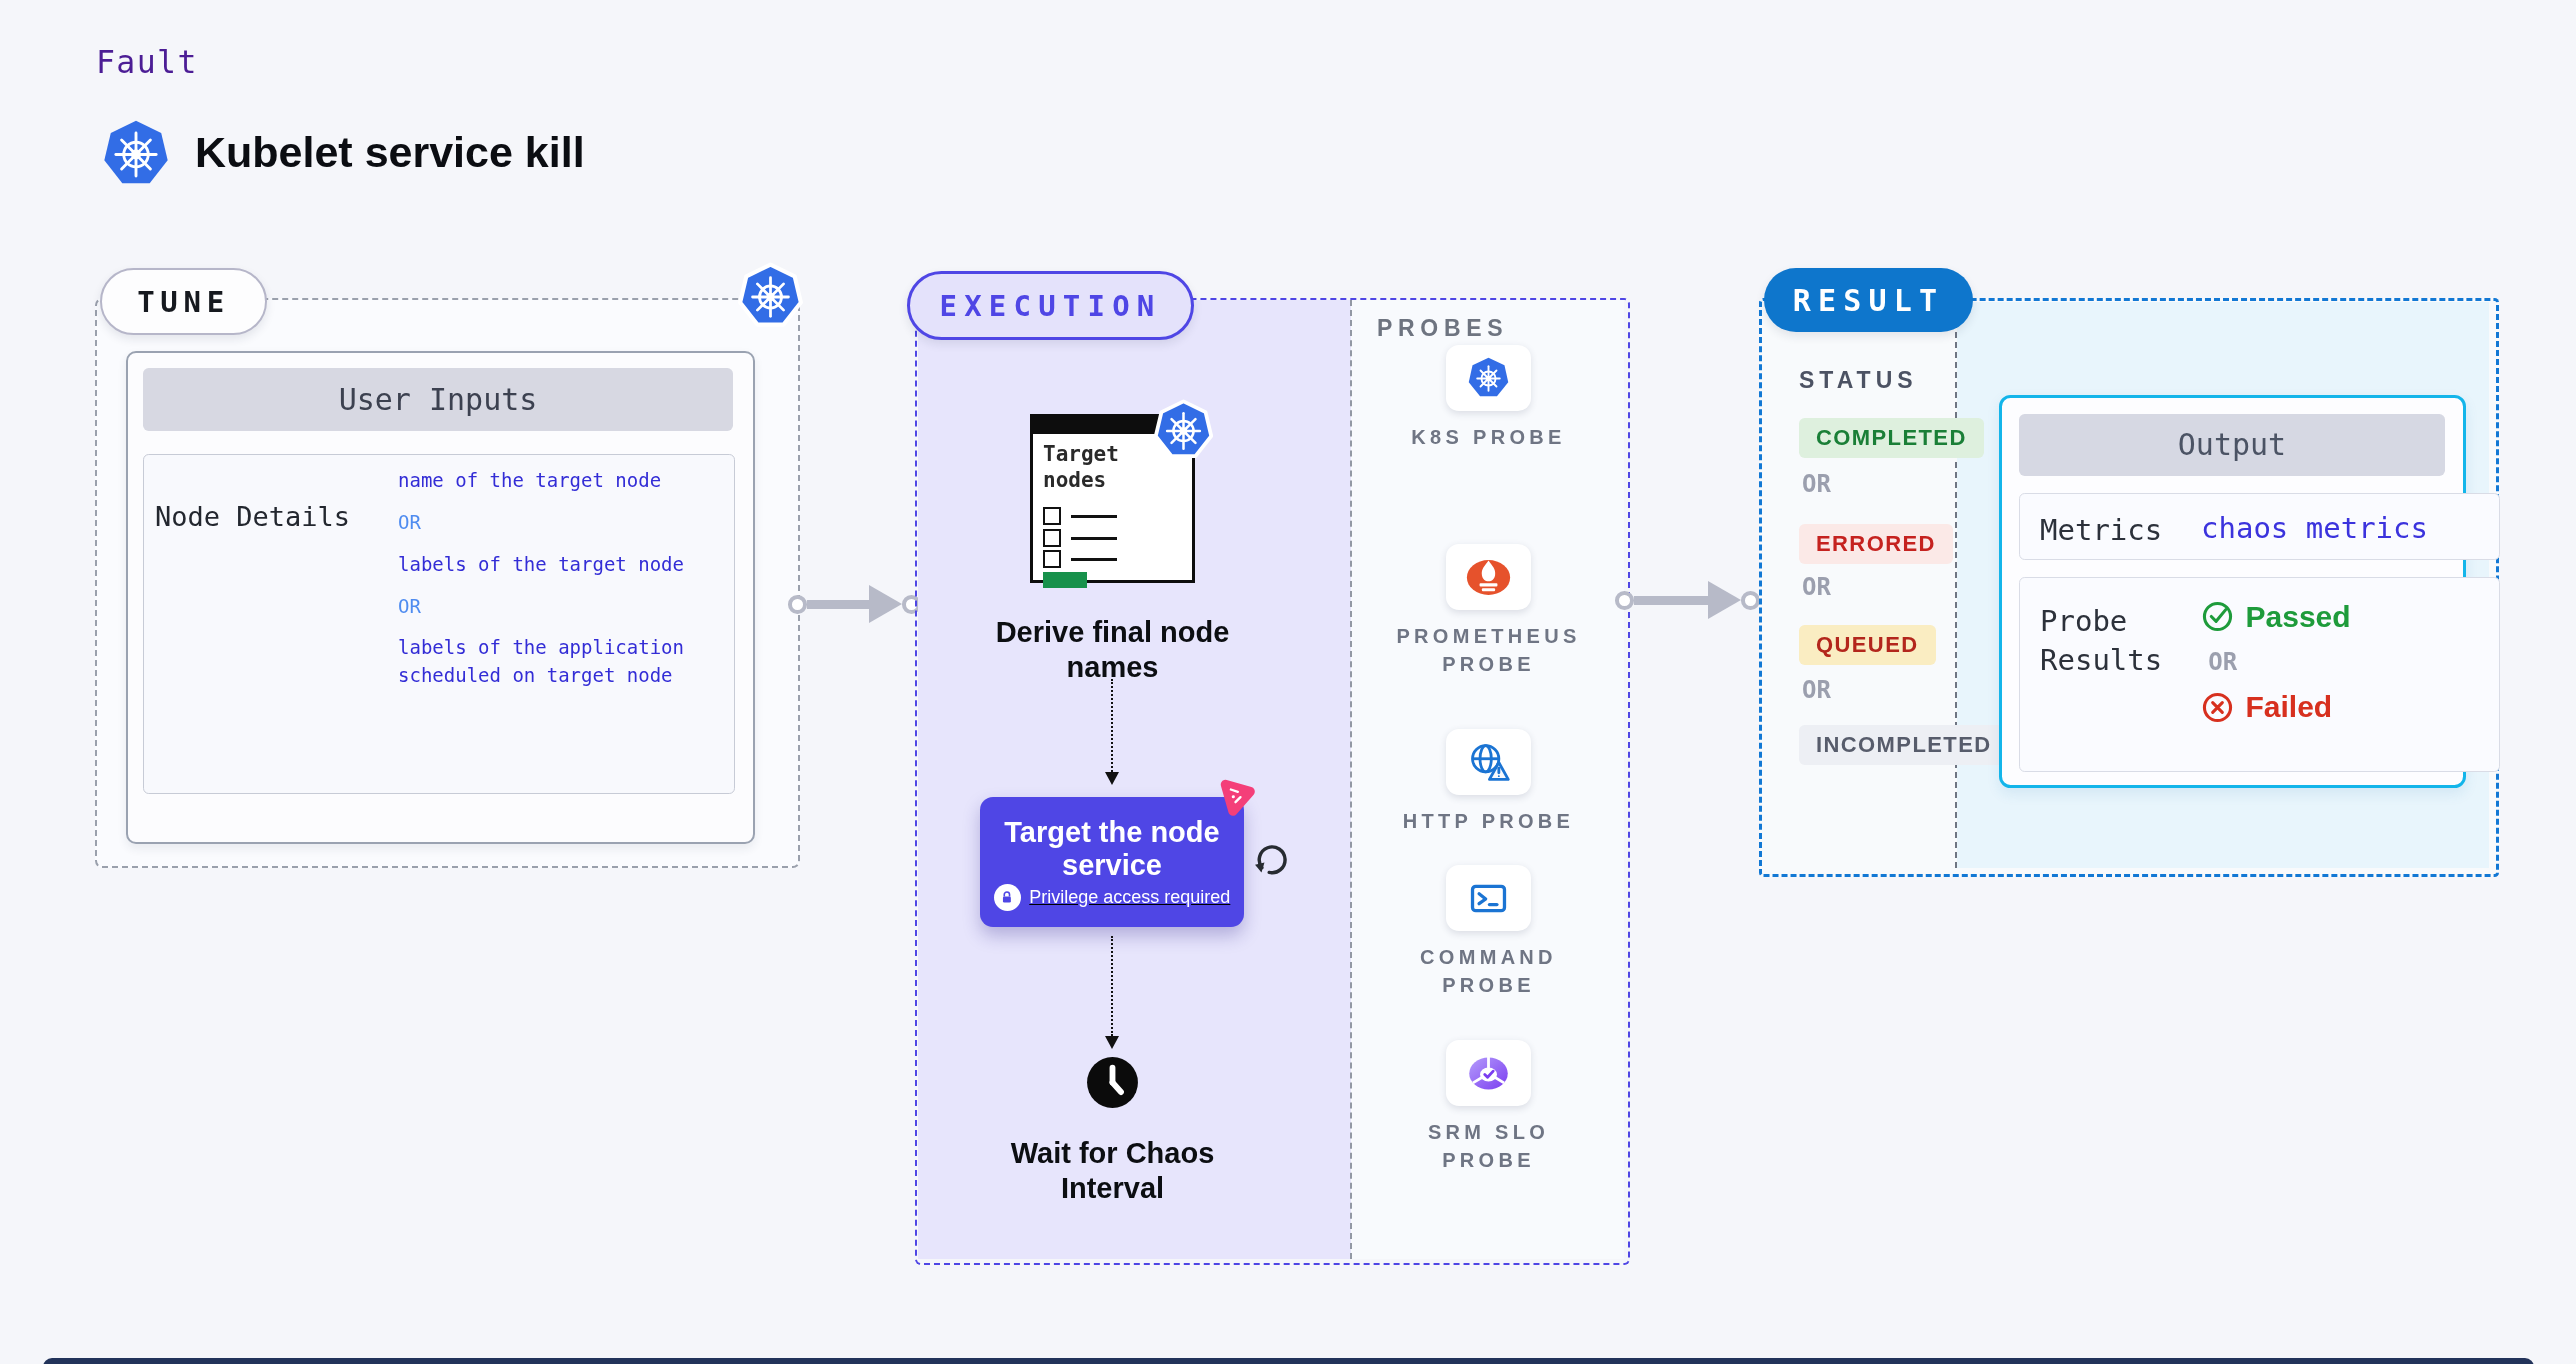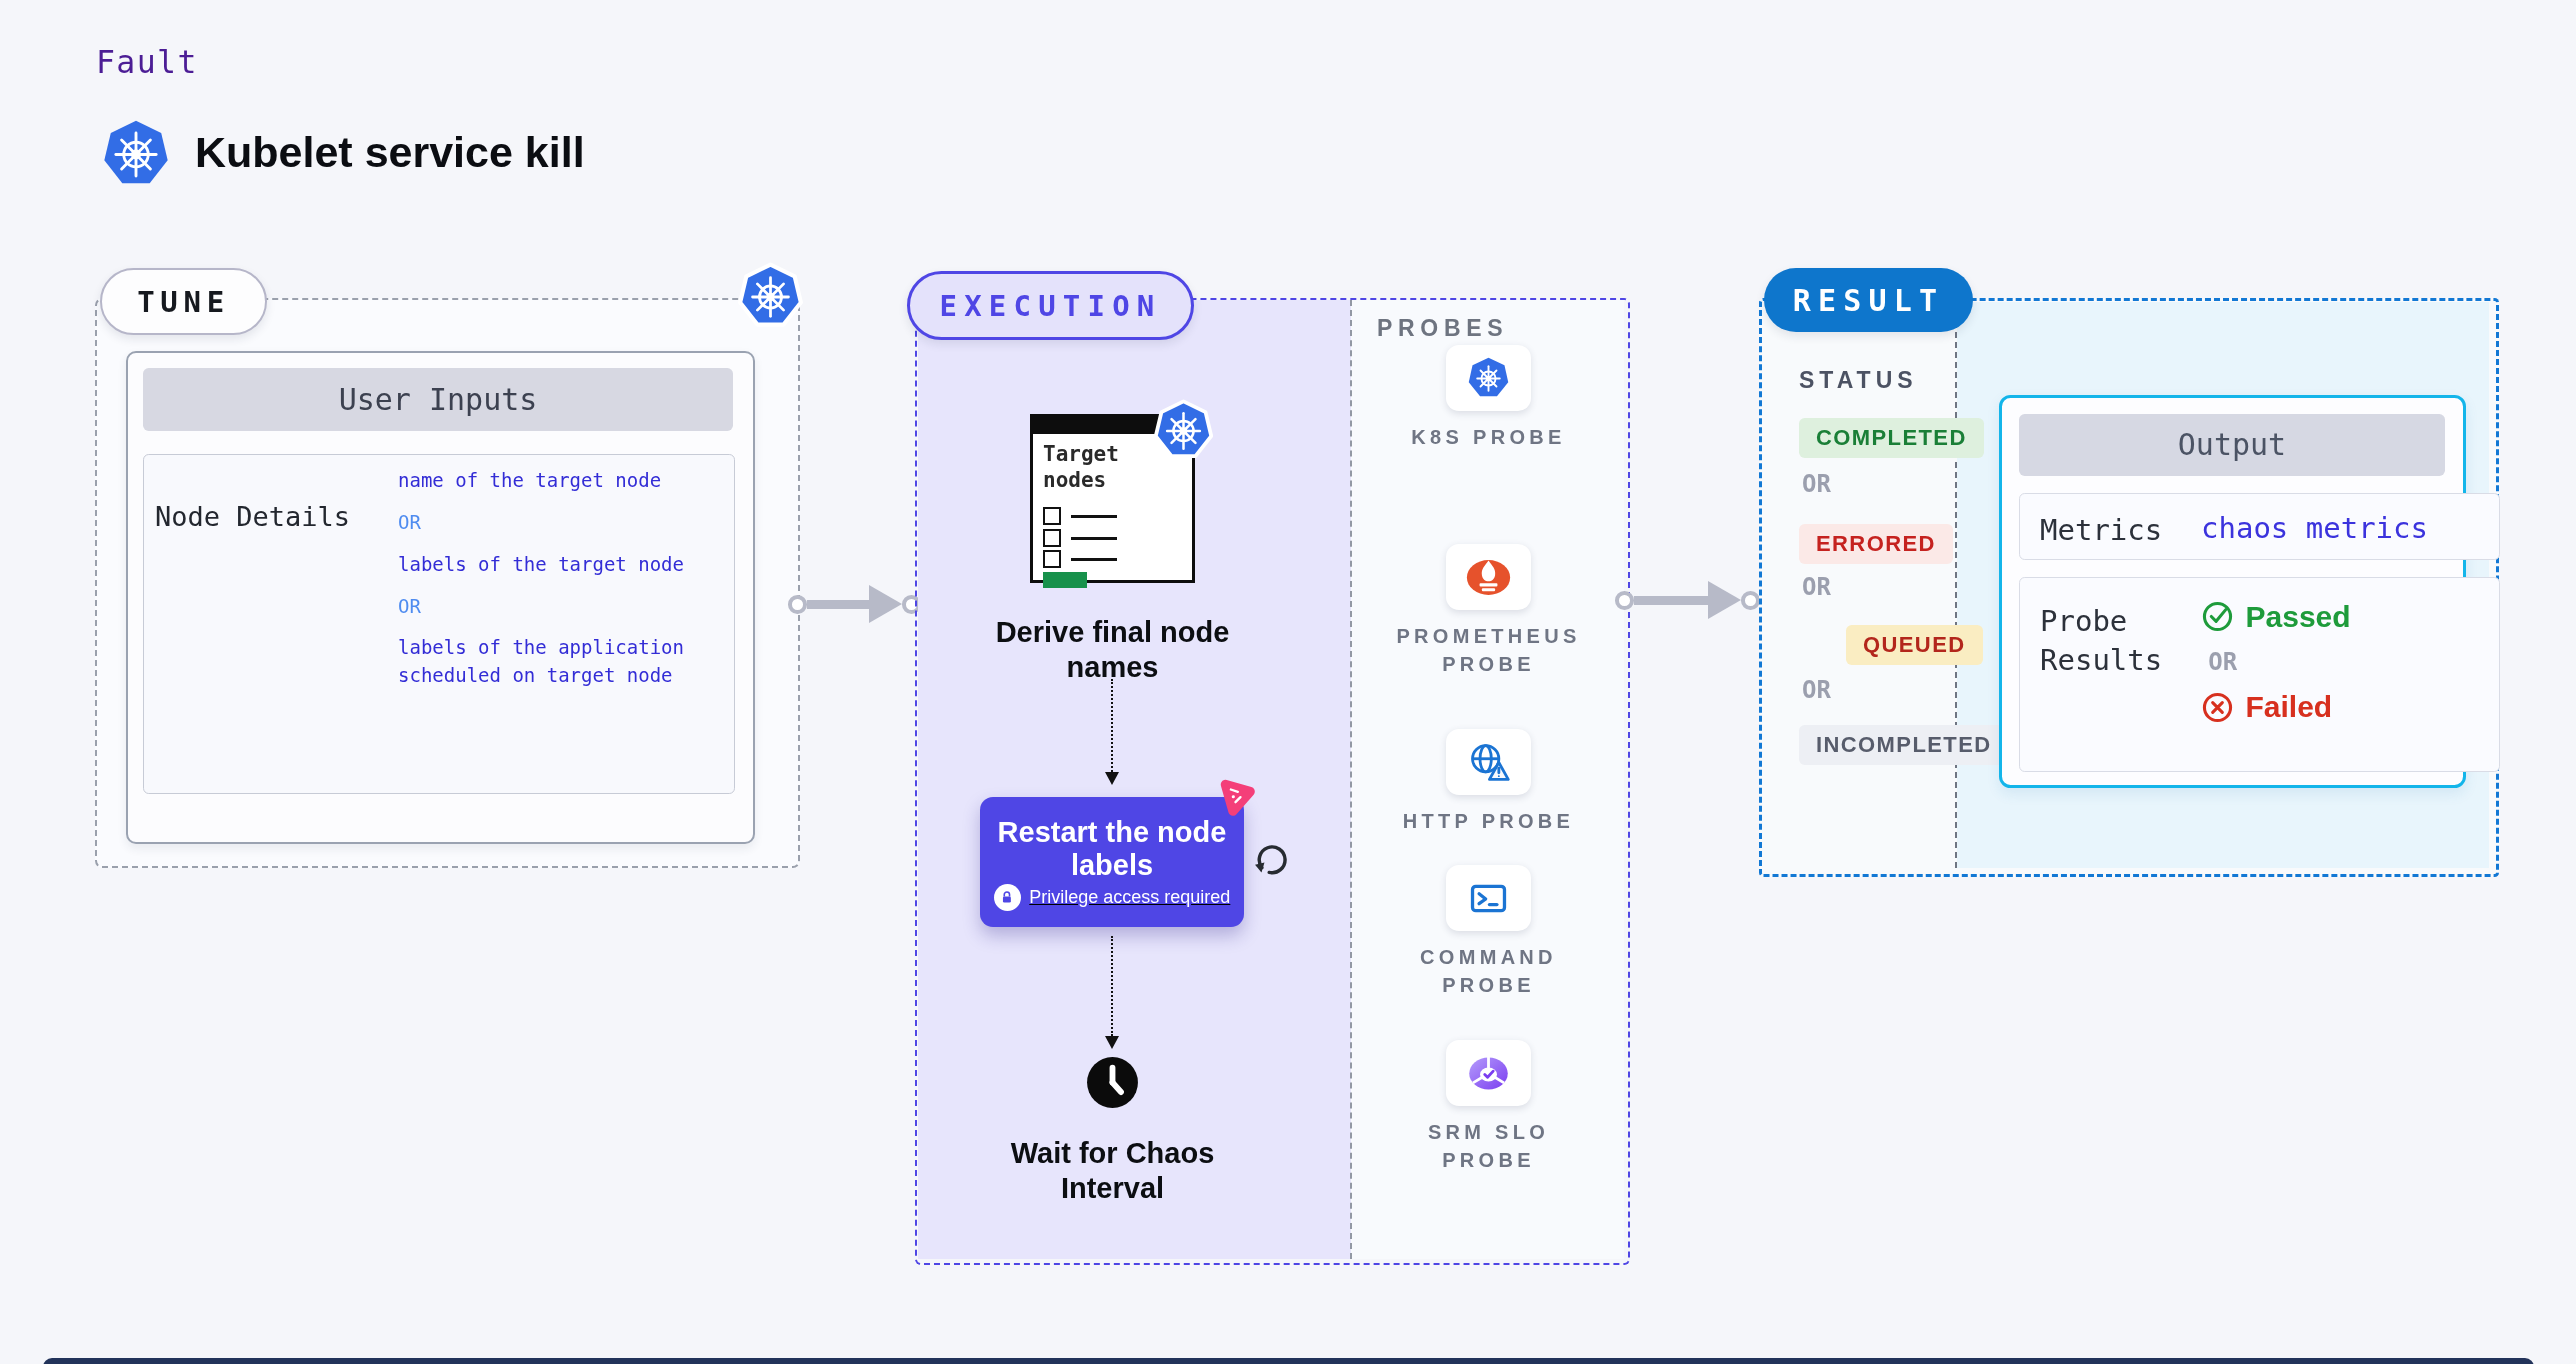--- a/index.html
+++ b/index.html
@@ -86,21 +86,21 @@
   .probe-card{width:85px;height:66px;margin:0 auto;background:#ffffff;border-radius:13px;
               box-shadow:0 2.9px 7.2px rgba(60,64,90,.14);display:flex;align-items:center;justify-content:center;}
   .probe-card svg{width:47px;height:47px;}
   .probe-label{margin-top:11.5px;font-size:20px;font-weight:bold;letter-spacing:4.3px;color:#6f7584;line-height:1.4;}
 
   
   .status-heading{left:1799px;top:367px;font-size:23px;font-weight:bold;letter-spacing:5px;color:#4c5263;}
   .badge{position:absolute;left:1799px;padding:7.2px 17px;border-radius:5.7px;font-size:22px;font-weight:bold;letter-spacing:1.4px;}
   .badge-completed{top:418px;background:#def0de;color:#1a7f37;}
   .badge-errored{top:524px;background:#fbe9e7;color:#c5221f;}
-  .badge-queued{top:625px;background:#faedc2;color:#b3261c;margin-left:47px;}
+  .badge-queued{top:625px;background:#faedc2;color:#b3261c;}
   .badge-incompleted{top:725px;background:#edeff4;color:#575c6b;}
   .status-or{position:absolute;left:1802px;font-size:24px;font-weight:bold;color:#9b9fae;}
   .or1{top:470px;} .or2{top:573px;} .or3{top:676px;}
 
   .output-card{left:1999px;top:395px;width:467px;height:393px;background:#fdfdff;border:3.6px solid #13b5ea;
                border-radius:11.5px;box-shadow:0 5.7px 13px rgba(30,120,180,.10);box-sizing:border-box;}
   .output-header{position:absolute;left:17px;top:15.8px;width:426px;height:62px;background:#d6d8e3;border-radius:5.7px;
                  display:flex;align-items:center;justify-content:center;font-size:30px;color:#4b5364;}
   .output-row{position:absolute;left:17px;width:481px;background:#fafbff;border:1.4px solid #d9dce6;border-radius:5.7px;box-sizing:border-box;}
   .row-metrics{top:95px;height:67px;}
@@ -221,21 +221,21 @@
     </g>
     <circle cx="50" cy="50" r="6" fill="#fff"></circle>
   </svg>
 
   <div class="abs step-caption cap-derive">Derive final node names</div>
 
   <div class="abs dotline dot1"></div>
   <div class="abs dot-arrowhead dah1"></div>
 
   <div class="abs restart-card">
-    <div class="restart-title">Restart the node labels</div>
+    <div class="restart-title">Target the node service</div>
     <div class="privilege-row">
       <div class="lock-circle">
         <svg width="15.8" height="15.8" viewBox="0 0 24 24">
           <path d="M8 10 V7 a4 4 0 0 1 8 0 v3" stroke="#4f46e5" stroke-width="2.4" fill="none"></path>
           <rect x="6" y="10" width="12" height="9" rx="2" fill="#4f46e5"></rect>
         </svg>
       </div>
       <div class="privilege-text">Privilege access required</div>
     </div>
   </div>

